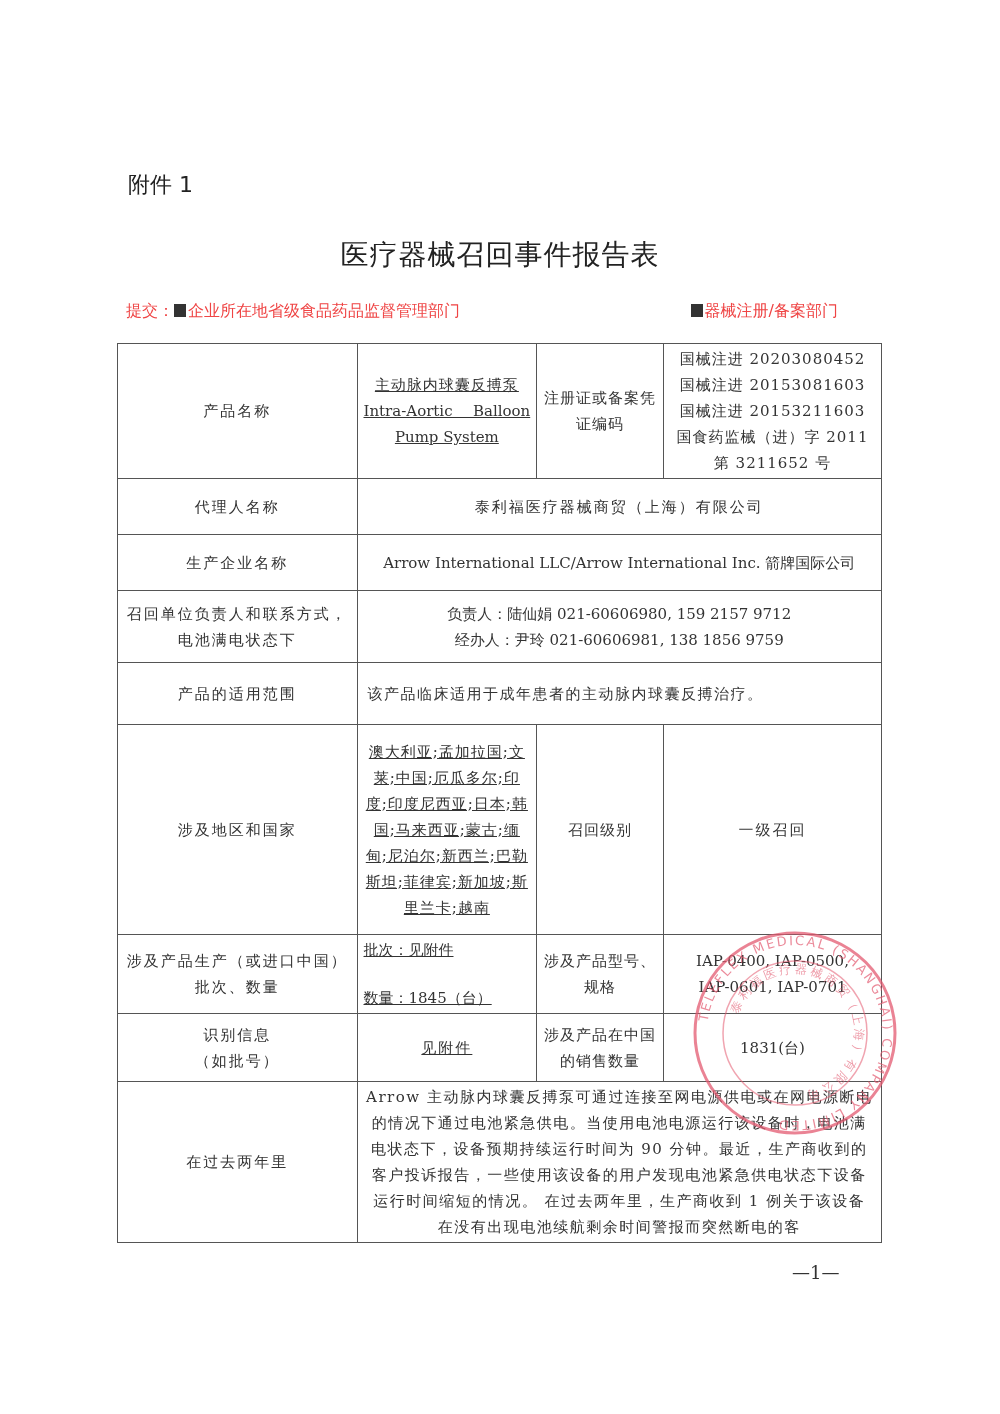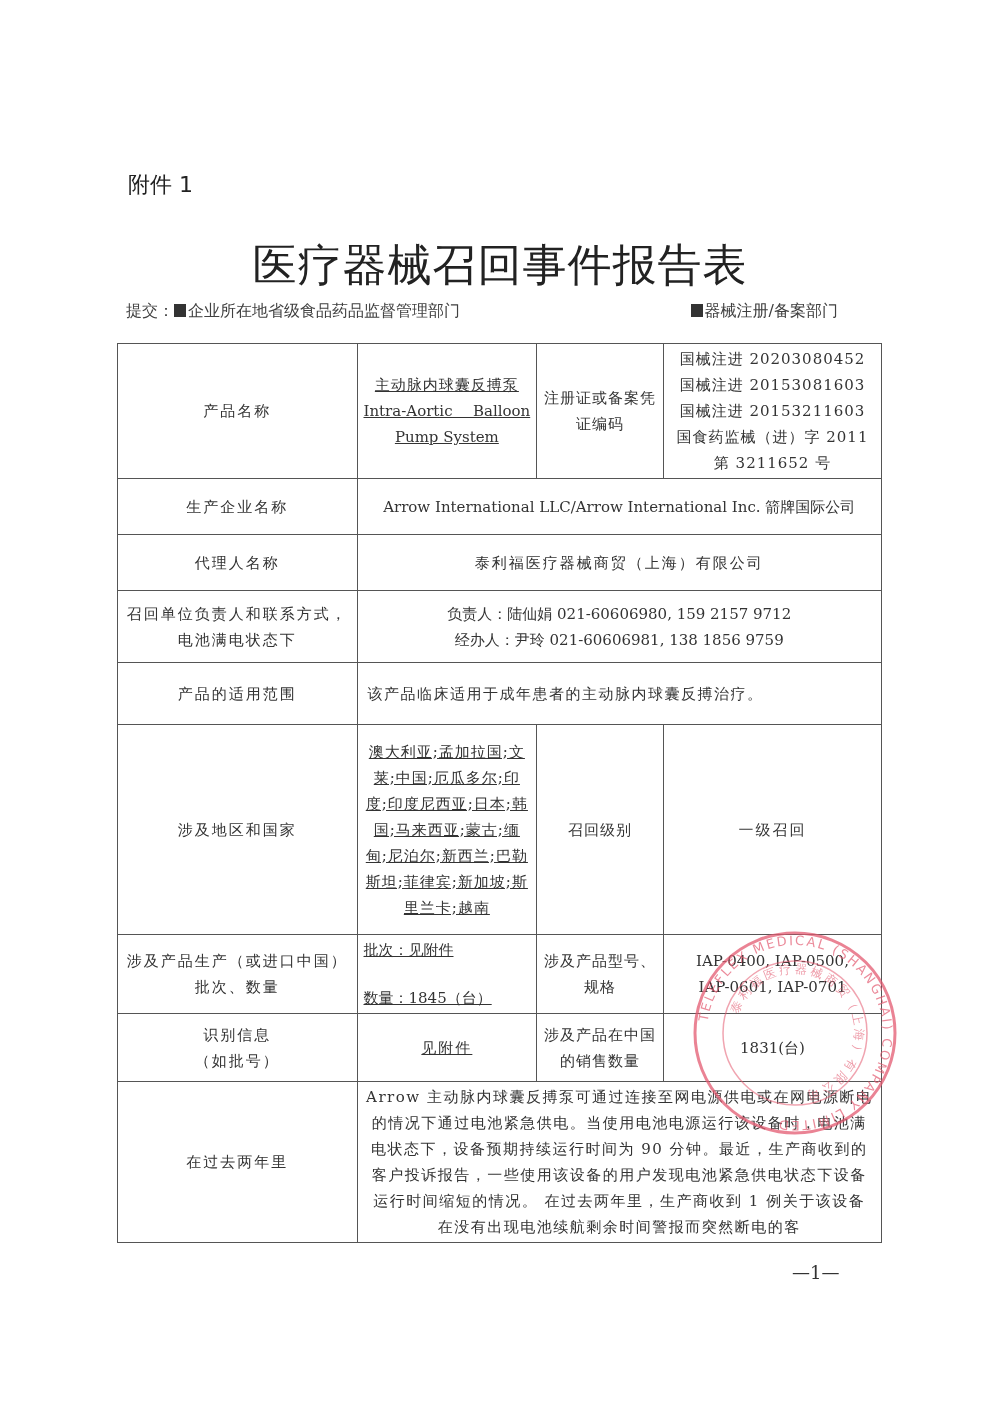--- a/index.html
+++ b/index.html
@@ -7,26 +7,26 @@
       width: 1000px; height: 1414px; background: #ffffff; position: relative;
       overflow: hidden; color: #2a2a2a;
       font-family: "DejaVu Serif", "Liberation Serif", serif;
     }
     .attach-label {
       position: absolute; left: 128px; top: 170px; font-size: 22px;
       font-family: "DejaVu Sans", "Liberation Sans", sans-serif; color: #222;
     }
     .doc-title {
       position: absolute; left: 0; width: 1000px; top: 236px; text-align: center;
-      font-size: 44px; font-family: "DejaVu Sans", "Liberation Sans", sans-serif;
+      font-size: 28px; font-family: "DejaVu Sans", "Liberation Sans", sans-serif;
       color: #222; letter-spacing: 1px;
     }
     .submit-line {
       position: absolute; left: 126px; top: 301px; width: 712px; font-size: 16px;
-      font-family: "DejaVu Sans", "Liberation Sans", sans-serif; color: #404040;
+      font-family: "DejaVu Sans", "Liberation Sans", sans-serif; color: #ef4444;
       display: flex; justify-content: space-between;
     }
     .chk { display: inline-block; width: 12px; height: 13px; background: #333; vertical-align: -1px; margin-right: 2px; }
     table.report {
       position: absolute; left: 117px; top: 343px; width: 765px;
       border-collapse: collapse; font-size: 15px; color: #333;
     }
     table.report td {
       border: 1.2px solid #555; text-align: center; vertical-align: middle;
       padding: 2px 6px; line-height: 26px;
@@ -76,26 +76,26 @@
     <td class="c3">注册证或备案凭证编码</td>
     <td class="c4 reg-list" style="letter-spacing:1px;">
       <div>国械注进 20203080452</div>
       <div>国械注进 20153081603</div>
       <div>国械注进 20153211603</div>
       <div>国食药监械（进）字 2011</div>
       <div>第 3211652 号</div>
     </td>
   </tr>
   <tr style="height:56px">
+    <td class="c1">代理人名称</td>
+    <td colspan="3" style="letter-spacing:2px;">泰利福医疗器械商贸（上海）有限公司</td>
+  </tr>
+  <tr style="height:56px">
     <td class="c1">生产企业名称</td>
     <td colspan="3">Arrow International LLC/Arrow International Inc. 箭牌国际公司</td>
-  </tr>
-  <tr style="height:56px">
-    <td class="c1">代理人名称</td>
-    <td colspan="3" style="letter-spacing:2px;">泰利福医疗器械商贸（上海）有限公司</td>
   </tr>
   <tr style="height:72px">
     <td class="c1">召回单位负责人和联系方式，电池满电状态下</td>
     <td colspan="3">
       <div>负责人：陆仙娟 021-60606980, 159 2157 9712</div>
       <div>经办人：尹玲 021-60606981, 138 1856 9759</div>
     </td>
   </tr>
   <tr style="height:62px">
     <td class="c1">产品的适用范围</td>

